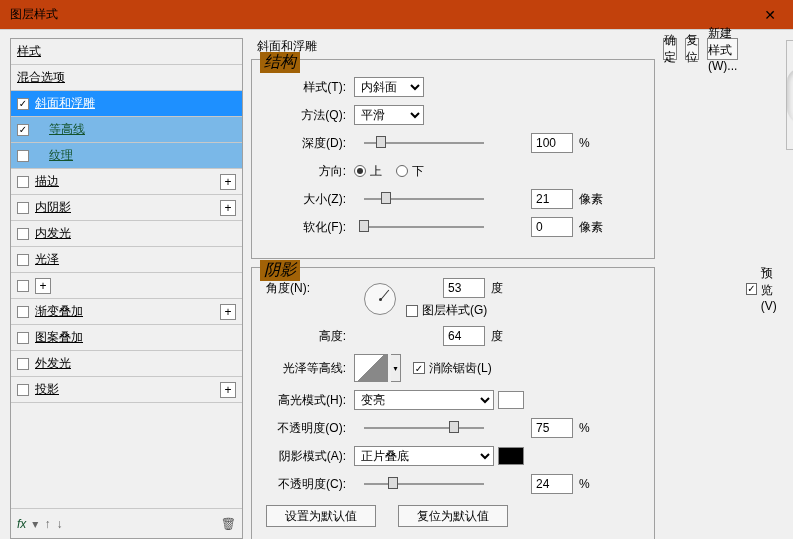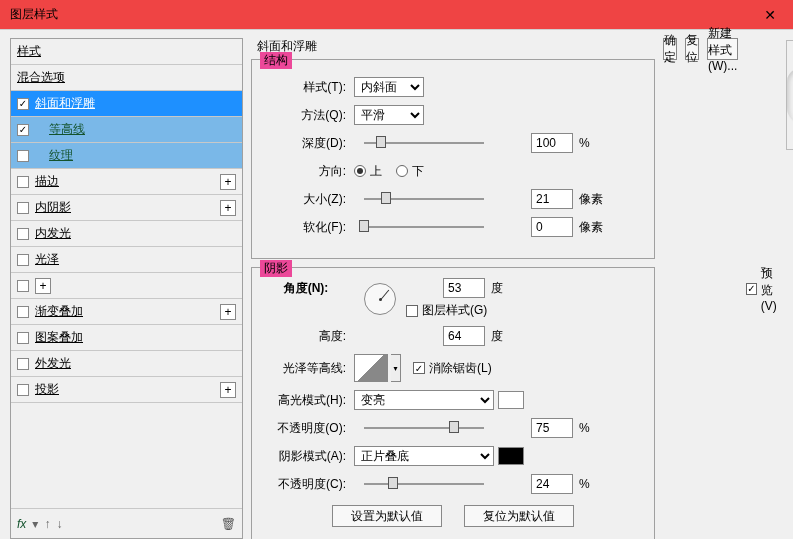--- a/index.html
+++ b/index.html
@@ -1,17 +1,17 @@
 <!DOCTYPE html>
 <html><head>
 <meta charset="utf-8">
 <style>
 * { box-sizing: border-box; margin: 0; padding: 0; font-family: "Microsoft YaHei", "SimSun", Arial, sans-serif; font-size: 12px; }
 body { background: #f0f0f0; width: 793px; height: 539px; overflow: hidden; }
-.titlebar { background: #ef4444; height: 30px; display: flex; align-items: center; justify-content: space-between; padding: 0 8px 0 10px; border-bottom: 1px solid #d0d0d0; }
+.titlebar { background: #c2410c; height: 30px; display: flex; align-items: center; justify-content: space-between; padding: 0 8px 0 10px; border-bottom: 1px solid #d0d0d0; }
 .titlebar .title { font-size: 12px; }
 .titlebar .close { font-size: 14px; width: 30px; text-align: center; cursor: default; }
 .content { display: flex; padding: 8px 10px 0 10px; height: 509px; }
 .left { width: 233px; display: flex; flex-direction: column; border: 1px solid #a0a0a0; background: #f0f0f0; }
 .styles-list { flex: 1; overflow: hidden; }
 .row { display: flex; align-items: center; height: 26px; border-bottom: 1px solid #c8c8c8; padding: 0 6px; position: relative; }
 .row.header { background: #f0f0f0; font-weight: normal; }
 .row.sel { background: #1e90ff; color: #fff; }
 .row.sub-sel { background: #7ab8e8; color: #14532d; }
 .row .cb { margin-right: 6px; width: 12px; height: 12px; border: 1px solid #888; background: #fff; display: inline-flex; align-items: center; justify-content: center; font-size: 10px; line-height: 1; }
@@ -21,21 +21,21 @@
 .row .plus { width: 16px; height: 16px; border: 1px solid #888; background: #fff; display: flex; align-items: center; justify-content: center; font-size: 12px; }
 .row.indent .label { padding-left: 14px; }
 .left-footer { height: 30px; border-top: 1px solid #c8c8c8; display: flex; align-items: center; padding: 0 6px; justify-content: space-between; }
 .left-footer .grp { display: flex; gap: 6px; align-items: center; }
 .ic { font-style: italic; font-size: 12px; color: #14532d; }
 .arrow { font-size: 12px; color: #666; }
 .trash { font-size: 12px; color: #555; }
 
 .mid { flex: 1; padding: 0 8px; }
 .fieldset { border: 1px solid #a0a0a0; margin-bottom: 8px; padding: 10px 14px 14px 14px; position: relative; }
-.fieldset > .legend { position: absolute; top: -8px; left: 8px; background: #ec4899; padding: 0 4px; font-size: 12px; }
+.fieldset > .legend { position: absolute; top: -8px; left: 8px; background: #a16207; padding: 0 4px; font-size: 16px; font-style: italic; }
 .form-row { display: flex; align-items: center; margin: 6px 0; height: 22px; }
 .form-row .lbl { width: 80px; text-align: right; margin-right: 8px; white-space: nowrap; }
 select { height: 20px; border: 1px solid #888; background: #fff; font-size: 12px; padding: 0 2px; }
 input[type=text] { height: 20px; border: 1px solid #888; padding: 0 4px; font-size: 12px; margin-left: 37px; }
 .num { width: 42px; text-align: left; }
 .unit { margin-left: 6px; }
 .slider { position: relative; width: 120px; height: 10px; margin: 0 10px; }
 .slider .track { position: absolute; top: 4px; left: 0; right: 0; height: 2px; background: #999; }
 .slider .thumb { position: absolute; top: -2px; width: 10px; height: 12px; background: #ddd; border: 1px solid #555; transform: translateX(-5px); }
 .radio-grp { display: flex; align-items: center; gap: 14px; }
@@ -50,21 +50,21 @@
 .angle-dial::after { content: ""; position: absolute; width: 1px; height: 13px; background: #333; top: 3px; left: 15px; transform-origin: bottom center; transform: rotate(40deg); }
 .angle-block { display: flex; align-items: center; }
 .angle-right { display: flex; flex-direction: column; gap: 4px; }
 .angle-right .line { display: flex; align-items: center; gap: 6px; }
 .contour-thumb { width: 34px; height: 28px; border: 1px solid #888; background: linear-gradient(135deg, #fff 0%, #fff 49%, #888 50%, #888 100%); }
 .contour-wrap { display: flex; align-items: center; gap: 3px; }
 .contour-btn { width: 10px; height: 28px; border: 1px solid #888; border-left: none; background: #eee; display: flex; align-items: center; justify-content: center; font-size: 8px; }
 .swatch { width: 26px; height: 18px; border: 1px solid #888; margin-left: 4px; }
 .swatch.white { background: #fff; }
 .swatch.black { background: #000; }
-.btn-row { display: flex; gap: 22px; justify-content: center; margin-top: 10px; }
+.btn-row { display: flex; gap: 22px; margin-top: 10px; }
 .btn { height: 22px; border: 1px solid #888; background: #f8f8f8; padding: 0 18px; display: inline-flex; align-items: center; justify-content: center; cursor: default; }
 
 .right { width: 120px; display: flex; flex-direction: row; gap: 8px; align-items: stretch; }
 .right .btn { width: 100%; padding: 0; }
 .preview-chk { display: flex; justify-content: center; }
 .preview-box { border: 1px solid #bbb; background: #f0f0f0; height: 110px; display: flex; align-items: center; justify-content: center; margin-top: 2px; }
 .preview-shape { width: 54px; height: 54px; border-radius: 14px; background: #f0f0f0; box-shadow: inset 2px 2px 4px rgba(0,0,0,0.15), inset -2px -2px 4px rgba(255,255,255,0.8), 1px 1px 2px rgba(0,0,0,0.1); }
 .sel-wide { width: 140px; }
 .sel-narrow { width: 70px; }
 </style>
@@ -201,21 +201,21 @@
             <div class="thumb" style="left:0%"></div>
           </div>
         <input type="text" class="num" value="0" style="">
         <span class="unit">像素</span>
       </div>
     </div>
 
     <div class="fieldset">
       <div class="legend">阴影</div>
       <div class="angle-block">
-        <div style="width:80px; text-align:center; align-self:flex-start; padding-top:2px; margin-right:8px;font-weight:bold;">角度(N):</div>
+        <div style="width:80px; text-align:left; align-self:flex-start; padding-top:2px; margin-right:8px;">角度(N):</div>
         <div class="angle-dial"></div>
         <div class="angle-right">
           <div class="line">
             <input type="text" class="num" value="53" style="">
             <span>度</span>
           </div>
           <div class="line">
             <span class="chk">
                 <span class="box"></span>
                 <span>图层样式(G)</span>

